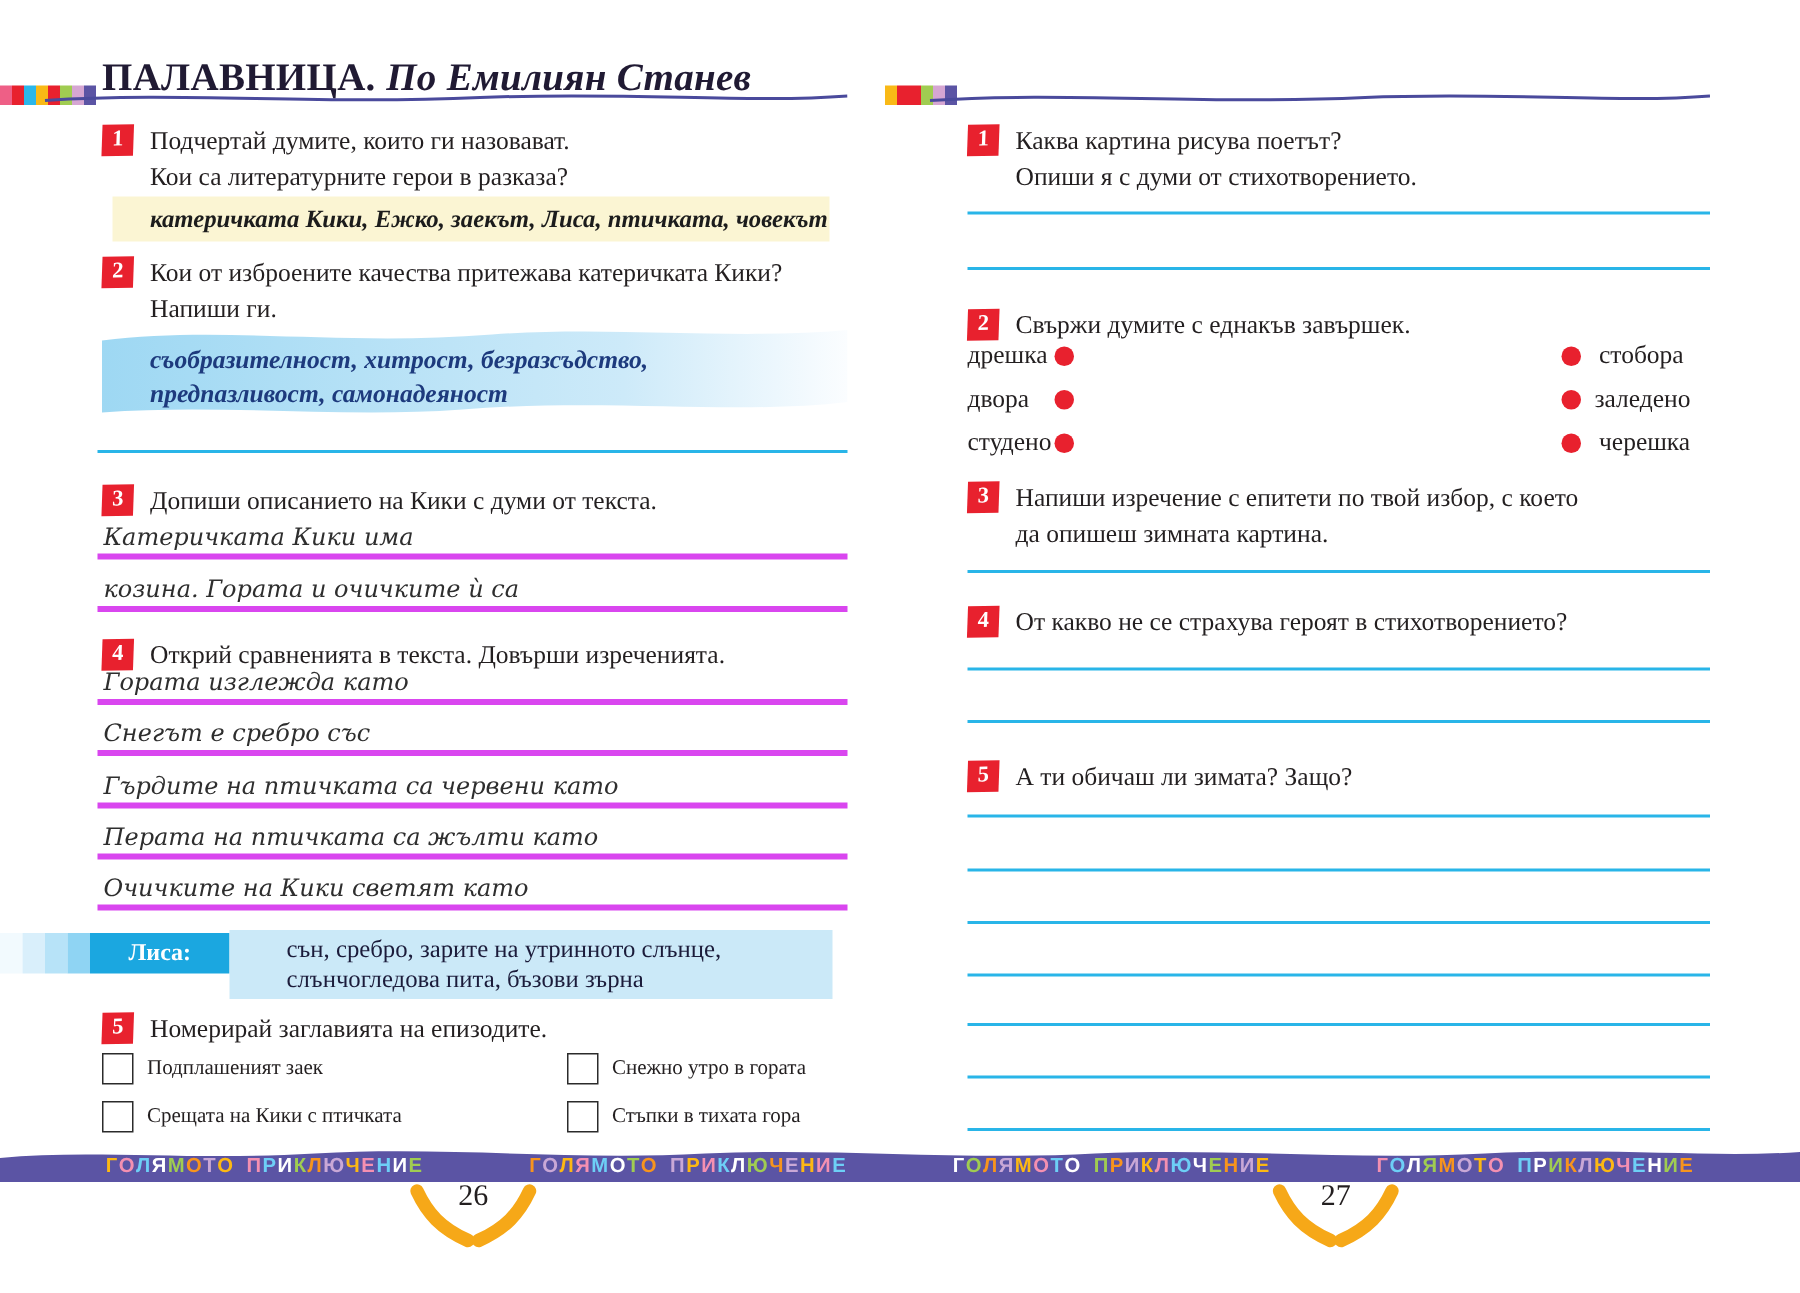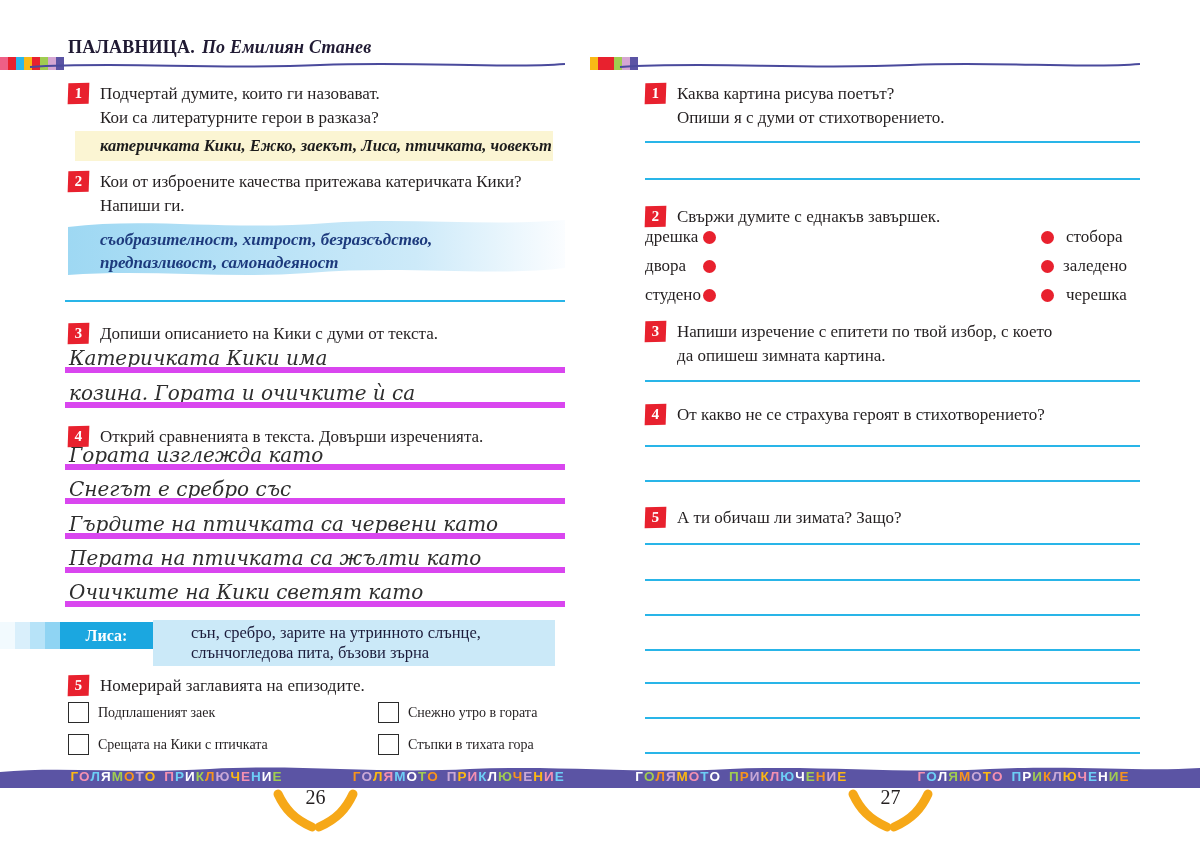--- a/index.html
+++ b/index.html
@@ -6,21 +6,21 @@
   html,body { background:#ffffff; }
   body {
     width:1200px; height:862px;
     font-family:"Liberation Serif", serif;
     color:#231f20;
   }
   .sheet { position:relative; width:1200px; height:862px; background:#fff; overflow:hidden; }
   .abs { position:absolute; }
 
   
-  .page-header { font-size:18px; font-weight:bold; color:#201a33; white-space:nowrap; letter-spacing:.2px; }
+  .page-header { font-size:26px; font-weight:bold; color:#201a33; white-space:nowrap; letter-spacing:.2px; }
   .page-header .author { font-style:italic; margin-left:7px; }
   .strip { display:flex; }
   .strip div { width:8px; height:13px; }
   .help-strip { display:flex; }
   .help-strip div { width:15px; height:27px; }
 
   
   .q { display:flex; gap:11px; }
   .badge {
     flex:0 0 auto; width:21px; height:21px; margin-top:1px;
@@ -43,23 +43,23 @@
     font-size:16px; text-align:center; line-height:27px;
   }
   .help-content {
     background:#cbe9f8; width:402px; height:46px; padding:3px 0 0 38px;
     font-size:16.5px; line-height:20px; color:#1b1b3a;
   }
 
   
   .answer-line { height:2px; background:#29b5e8; }
   .hw {
-    border-bottom:6px solid #d946ef;
+    border-bottom:4px solid #d946ef;
     font-family:"DejaVu Serif", serif; font-style:italic;
-    font-size:20px; color:#2e2e2e; height:30px; line-height:30px;
+    font-size:16px; color:#2e2e2e; height:30px; line-height:30px;
     padding-left:4px; white-space:nowrap; overflow:hidden;
   }
 
   
   .mword { font-size:17px; line-height:22px; }
   .mdot { width:13px; height:13px; border-radius:50%; background:#e8212e; display:block; }
 
   
   .check-item { display:flex; align-items:center; gap:9px; }
   .checkbox { width:21px; height:21px; border:1.5px solid #2b2b2b; background:#fff; display:block; }

